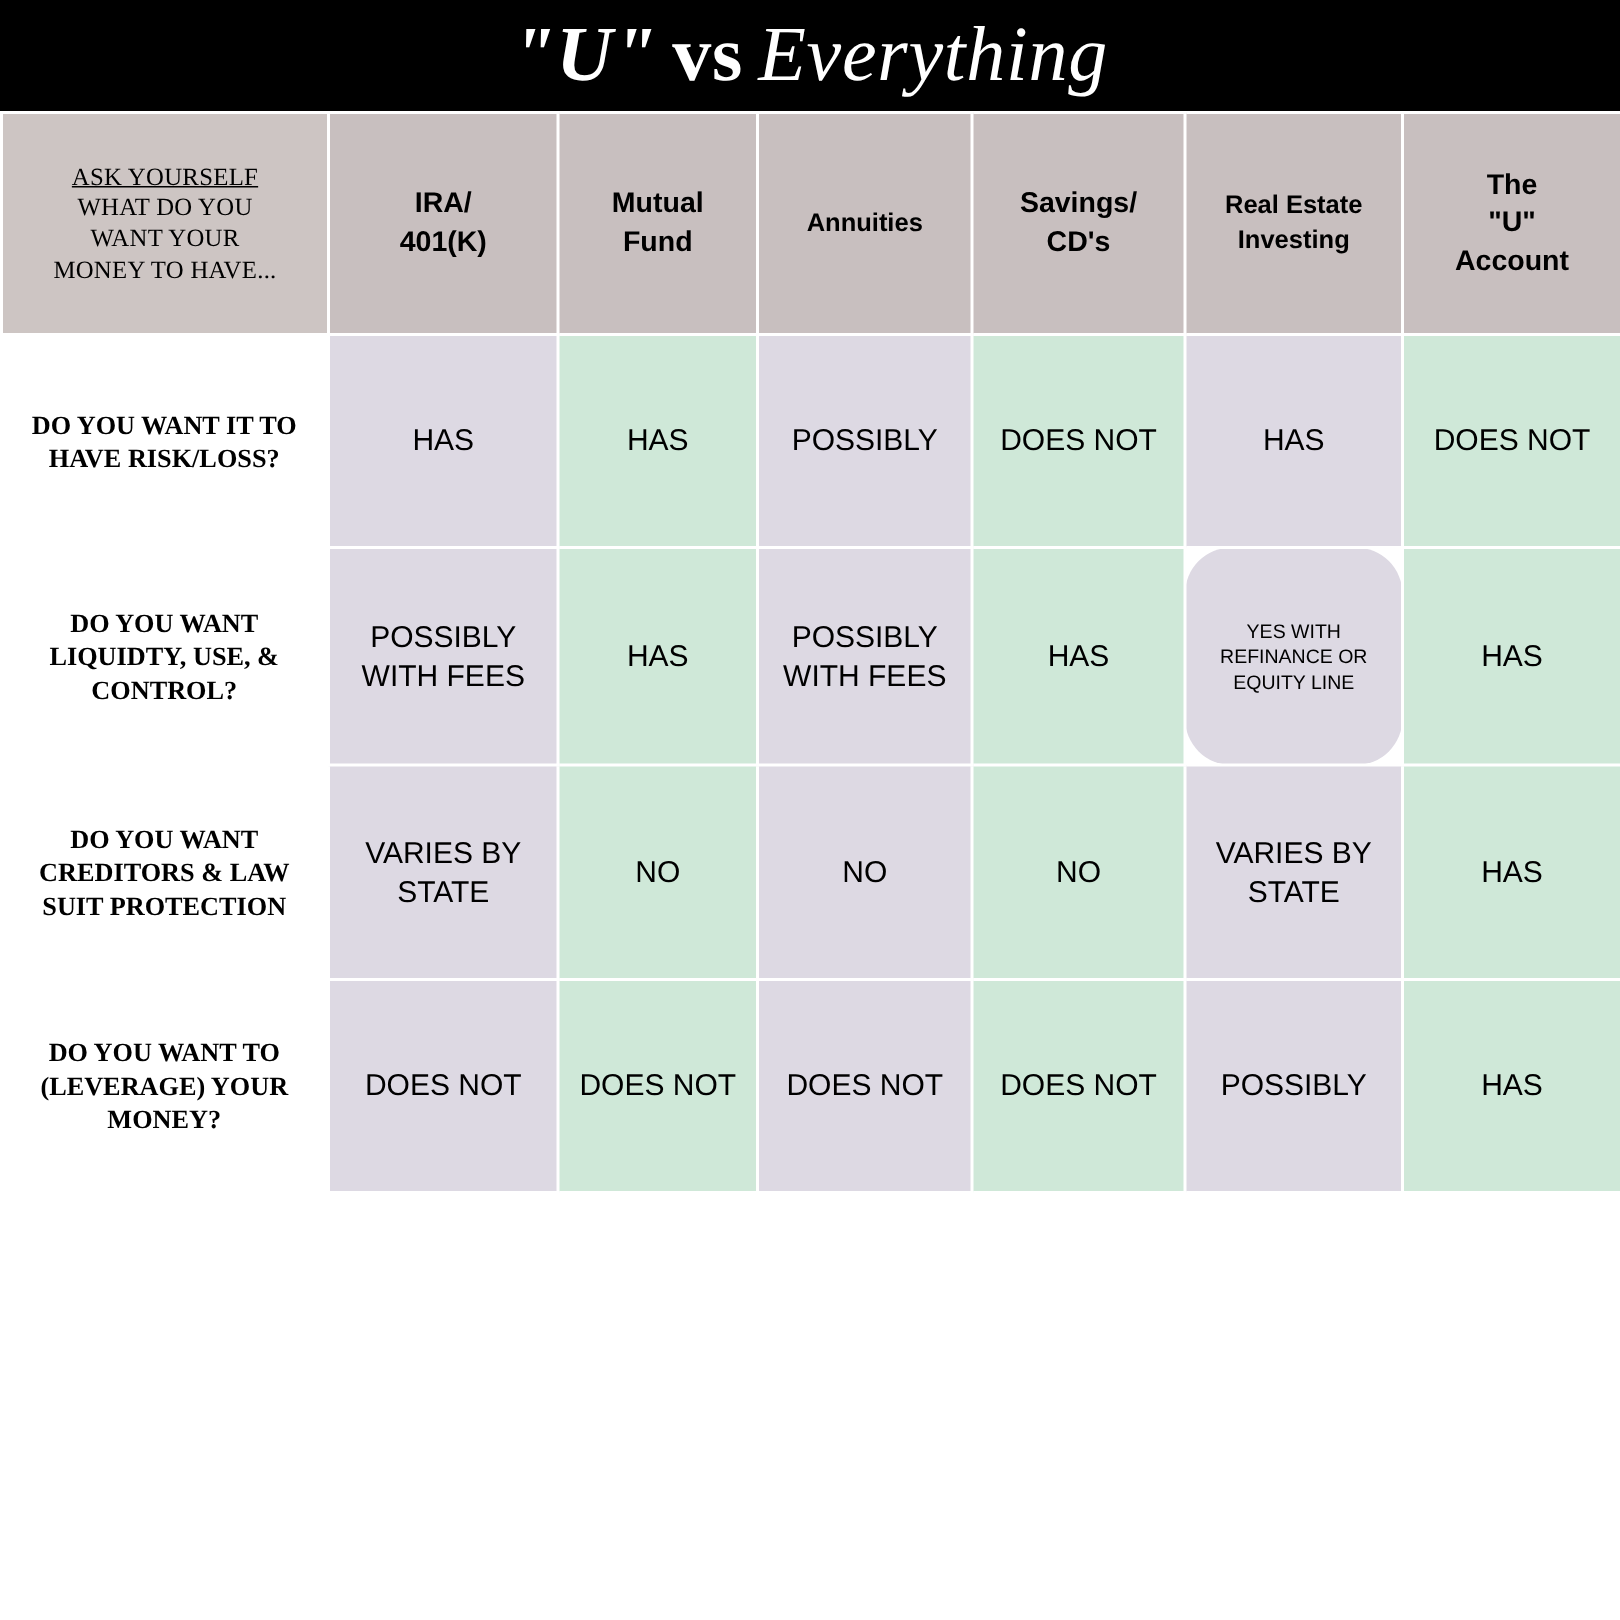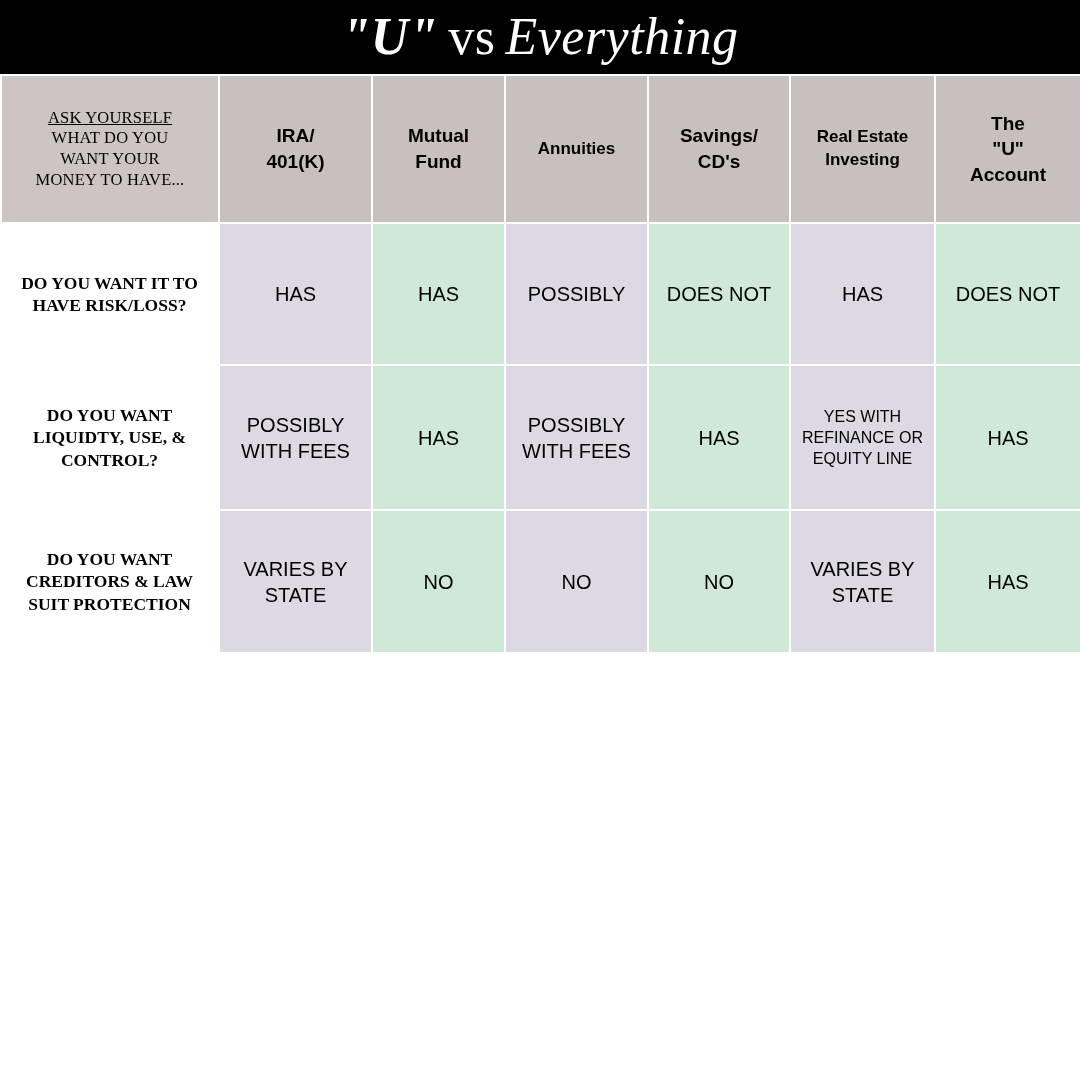--- a/index.html
+++ b/index.html
@@ -29,21 +29,21 @@
     font-size: 52px;
     line-height: 1;
     white-space: nowrap;
     letter-spacing: 0.5px;
   }
   .title-text .u {
     font-style: italic;
     font-weight: bold;
   }
   .title-text .vs {
-    font-weight: normal;
+    font-weight: bold;
     font-style: normal;
     padding: 0 10px;
   }
   .title-text .ev {
     font-style: italic;
     margin-top: 36px;
   }
 
   
   table.compare {
@@ -109,22 +109,23 @@
     line-height: 1.28;
     border-left: none;
     border-right: 2px solid #ffffff;
   }
   tbody td.cell {
     font-family: "Liberation Sans", sans-serif;
     font-size: 20px;
     line-height: 1.3;
   }
   tbody td.cell.tiny {
-    font-size: 16px;
+    font-size: 13px;
     line-height: 1.32;
+    border-radius: 31px;
   }
   .bg-purple { background: #ddd9e3; }
   .bg-green  { background: #cfe8d8; }
 
   tbody tr.r0 td { height: 142px; }
   tbody tr.r1 td { height: 145px; }
   tbody tr.r2 td { height: 145px; }
   tbody tr.r3 td { height: 143px; }
   tbody tr.r4 td { height: 142px; }
   tbody tr.r5 td { height: 141px; }
@@ -203,14 +204,23 @@
     </tr>
     <tr class="r3">
       <td class="rowlabel">DO YOU WANT CREDITORS &amp; LAW SUIT PROTECTION</td>
       <td class="cell bg-purple">VARIES BY STATE</td>
       <td class="cell bg-green">NO</td>
       <td class="cell bg-purple">NO</td>
       <td class="cell bg-green">NO</td>
       <td class="cell bg-purple">VARIES BY STATE</td>
       <td class="cell bg-green">HAS</td>
     </tr>
+    <tr class="r4">
+      <td class="rowlabel">DO YOU WANT TO (LEVERAGE) YOUR MONEY?</td>
+      <td class="cell bg-purple">DOES NOT</td>
+      <td class="cell bg-green">DOES NOT</td>
+      <td class="cell bg-purple">DOES NOT</td>
+      <td class="cell bg-green">DOES NOT</td>
+      <td class="cell bg-purple">POSSIBLY</td>
+      <td class="cell bg-green">HAS</td>
+    </tr>
   </tbody>
 </table>
 
 </body></html>

